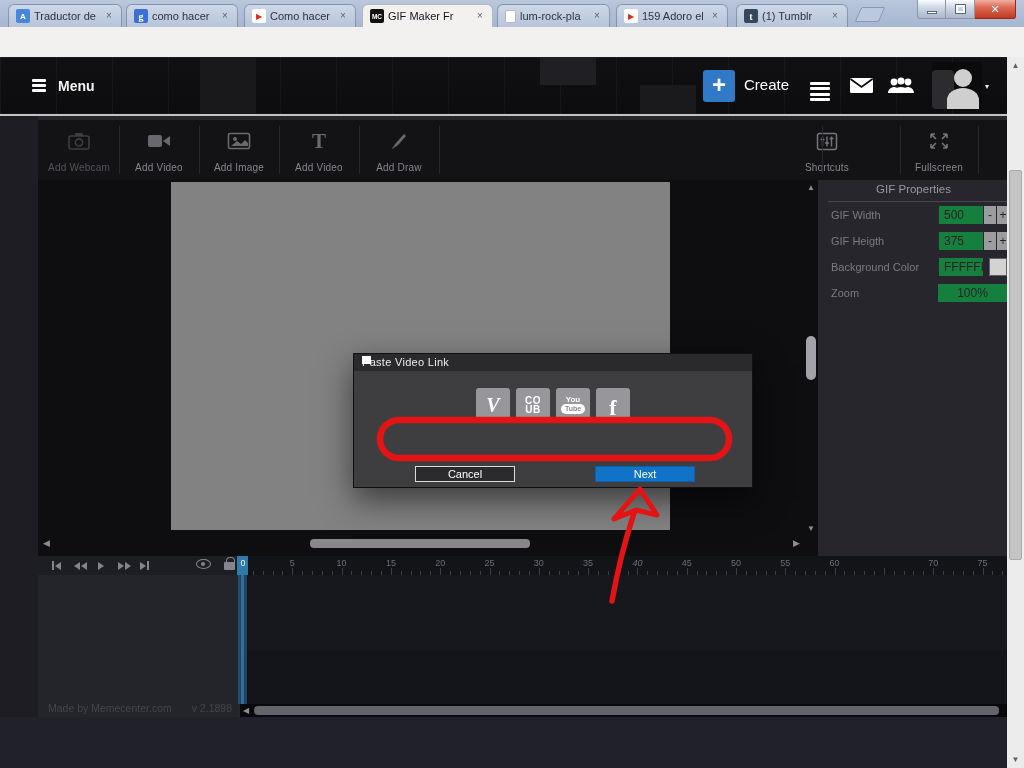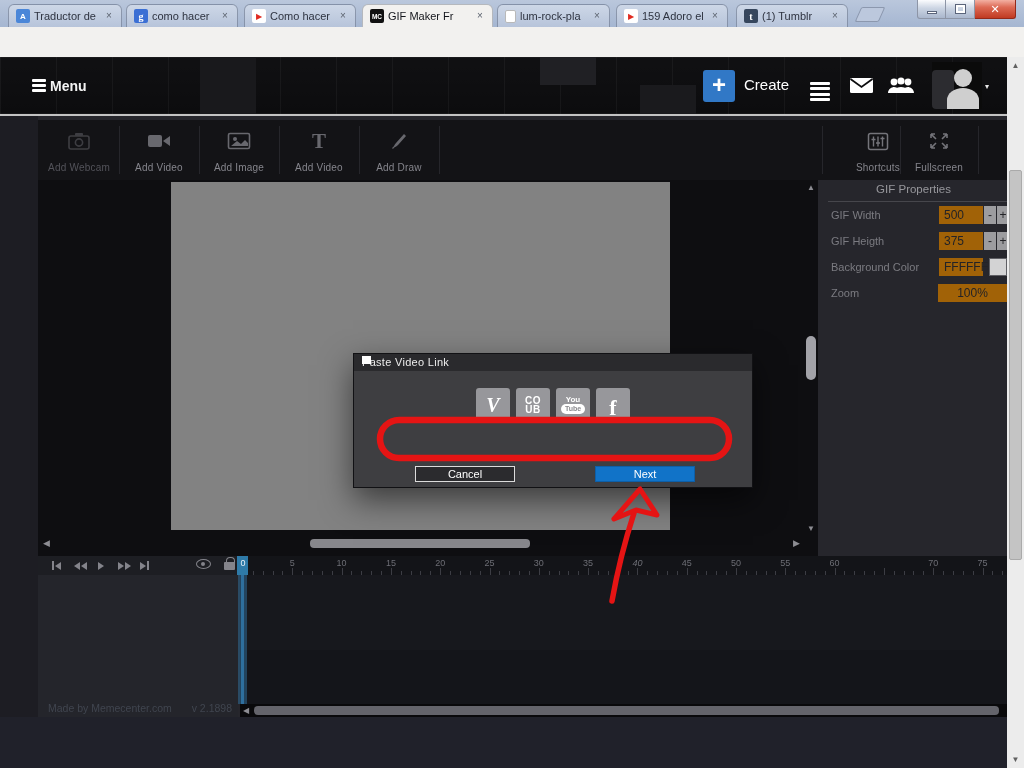--- a/index.html
+++ b/index.html
@@ -49,21 +49,21 @@
   .chromemenu i { display:block; height:4px; background:#e3953a; border-radius:1px; }
 
   
   .siteheader { position:absolute; left:0; top:57px; width:1007px; height:57px; background:#0c0c0e; overflow:hidden; }
   .siteheader::before { content:""; position:absolute; inset:0;
     background-image:linear-gradient(90deg,rgba(255,255,255,.045) 1px,transparent 1px),
                      linear-gradient(rgba(255,255,255,.045) 1px,transparent 1px),
                      linear-gradient(rgba(255,255,255,.02),rgba(255,255,255,0));
     background-size:56px 56px,56px 56px,100% 100%; }
   .thumbblob { position:absolute; background:#1c1c1f; }
-  .hbtn { position:absolute; top:0; height:57px; display:flex; align-items:center; gap:4px; color:#f4f4f4; font-weight:bold; font-size:14px; }
+  .hbtn { position:absolute; top:0; height:57px; display:flex; align-items:center; gap:12px; color:#f4f4f4; font-weight:bold; font-size:14px; }
   .burger i { display:block; width:14px; height:2.5px; background:#fff; margin:2.5px 0; border-radius:1px; }
   .hsearch { font-weight:normal; color:#8f8f94; font-size:13px; }
   .createbox { position:absolute; left:703px; top:13px; width:32px; height:32px; background:#3178c6; border-radius:3px;
     color:#fff; font-size:24px; line-height:30px; text-align:center; font-weight:bold; }
   .createlabel { position:absolute; left:744px; top:19px; font-size:15px; color:#fff; }
   .listico i { display:block; width:20px; height:3px; background:#fff; margin:2.5px 0; border-radius:1px; }
   .hicon { position:absolute; top:20px; }
   .avatar { position:absolute; left:932px; top:5px; width:50px; height:47px; background:#0b0b0b; overflow:hidden; }
   .avatar .shade { position:absolute; left:0; top:8px; width:22px; height:39px; background:#2c2c30; border-radius:4px; }
   .avatar .head { position:absolute; left:22px; top:7px; width:18px; height:18px; background:#cfcfcf; border-radius:50%; }
@@ -92,21 +92,21 @@
   .hs-thumb { position:absolute; left:272px; top:359px; width:220px; height:9px; background:#87878c; border-radius:4px; }
   .vs-arrow { position:absolute; left:769px; font-size:8px; color:#8d8d93; }
   .vs-thumb { position:absolute; left:768px; top:156px; width:10px; height:44px; background:#a2a2a8; border-radius:5px; }
 
   
   .props { position:absolute; left:820px; top:180px; width:187px; height:376px; overflow:hidden; }
   .props-title { position:absolute; left:0; top:3px; width:100%; text-align:center; font-size:11.5px; color:#97979c; }
   .props-hr { position:absolute; left:8px; right:0; top:21px; height:1px; background:#46464c; }
   .prow { position:absolute; left:0; width:187px; height:18px; }
   .prow .plabel { position:absolute; left:11px; top:3px; font-size:11px; color:#7b7b81; }
-  .pbox { position:absolute; top:0; height:18px; background:#a16207; color:#232327; font-size:12px; line-height:18px; }
+  .pbox { position:absolute; top:0; height:18px; background:#15803d; color:#232327; font-size:12px; line-height:18px; }
   .pval { left:119px; width:44px; padding-left:5px; }
   .pminus { left:164px; width:12px; text-align:center; background:#9c9c9f; }
   .pplus { left:177px; width:12px; text-align:center; background:#9c9c9f; }
   .pswatch { left:169px; width:18px; border:1px solid #6e6e73; }
   .pzoom { left:118px; width:69px; text-align:center; }
 
   
   .timeline { position:absolute; left:38px; top:556px; width:969px; height:161px; }
   .tl-left { position:absolute; left:0; top:0; width:200px; height:161px; background:#24252b; }
   .tl-controls { position:absolute; left:0; top:0; width:200px; height:19px; background:rgba(0,0,0,.18); }
@@ -325,21 +325,21 @@
         <div class="ab" style="left: 322px; width: 78px;">
           <div class="ab-icon">
             <svg width="20" height="20" viewBox="0 0 20 20">
               <path d="M3 17 C5 16 5 14 7 12 L15 3 L17 5 L9 14 C7 16 5 16 4 18 Z" fill="#68686e"></path>
             </svg>
           </div>
           <div class="ab-label">Add Draw</div>
         </div>
       </div>
     <div id="strip-right">
-        <div class="ab" style="left: 803px; width: 74px;">
+        <div class="ab" style="left: 752px; width: 74px;">
           <div class="ab-icon">
             <svg width="22" height="19" viewBox="0 0 22 19">
               <rect x="1.5" y="1.5" width="19" height="16" rx="2" stroke="#74747a" fill="none" stroke-width="1.5"></rect>
               <path d="M6.5 4.5 v10 M11 4.5 v10 M15.5 4.5 v10 M4.5 7.5 h4 M9 11 h4 M13.5 6.5 h4" stroke="#74747a" stroke-width="1.4" fill="none"></path>
             </svg>
           </div>
           <div class="ab-label">Shortcuts</div>
         </div>
         <div class="ab" style="left: 864px; width: 74px;">
           <div class="ab-icon">

